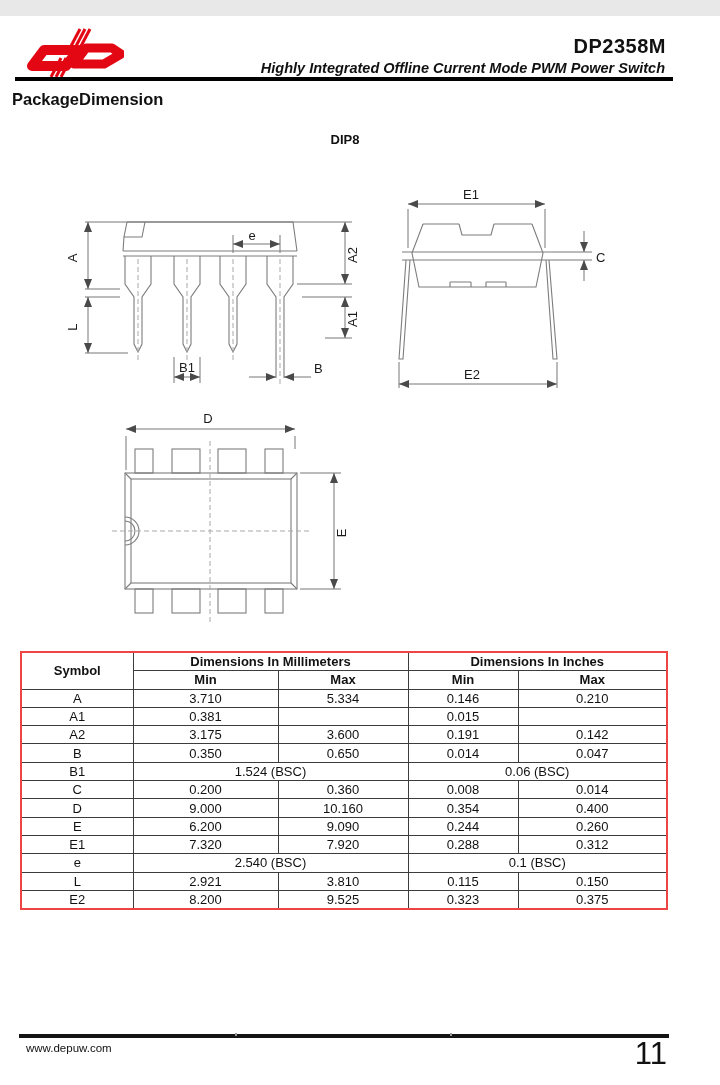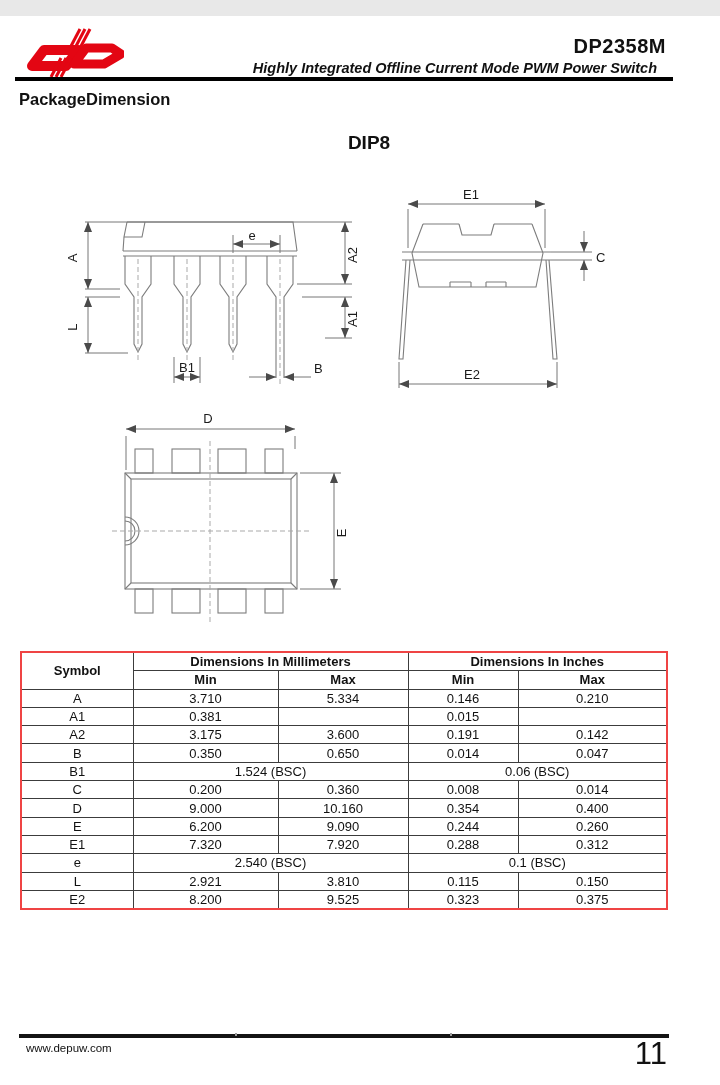--- a/index.html
+++ b/index.html
@@ -1,24 +1,24 @@
 <!DOCTYPE html>
 <html><head>
 <meta charset="utf-8">
 <style>
   html,body{margin:0;padding:0;background:#e8e8e8;}
   .page{position:relative;width:720px;height:1085px;background:#ffffff;margin:16px auto;
         font-family:"Liberation Sans",sans-serif;color:#111;overflow:hidden;}
   .abs{position:absolute;}
   
   .part-number{top:19px;right:54px;font-size:20px;font-weight:bold;letter-spacing:.5px;}
-  .subtitle{top:44px;right:63px;font-size:14.5px;font-weight:bold;font-style:italic;}
+  .subtitle{top:44px;right:55px;font-size:14.5px;font-weight:bold;font-style:italic;}
   .header-rule{left:15px;top:61px;width:658px;height:4px;background:#000;}
-  .section-title{left:19px;top:74px;font-size:16.5px;font-weight:bold;}
-  .fig-title{left:0;top:116px;width:690px;text-align:center;font-size:19px;font-weight:bold;padding-left:24px;}
+  .section-title{left:12px;top:74px;font-size:16.5px;font-weight:bold;}
+  .fig-title{left:0;top:116px;width:690px;text-align:center;font-size:13px;font-weight:bold;}
   
   svg text{font-family:"Liberation Sans",sans-serif;font-size:13px;fill:#1b1b1b;}
   .ol{stroke:#7d7d7d;stroke-width:1.1;fill:none;stroke-linejoin:miter;}
   .dim{stroke:#777;stroke-width:1;fill:none;}
   .cl{stroke:#a9a9a9;stroke-width:1;fill:none;stroke-dasharray:5 3;}
   
   table.dims{border-collapse:collapse;table-layout:fixed;width:646px;}
   table.dims td,table.dims th{border:1px solid #3c3c3c;height:17.3px;padding:0;
         text-align:center;vertical-align:middle;font-size:13px;font-weight:normal;
         overflow:hidden;white-space:nowrap;}

